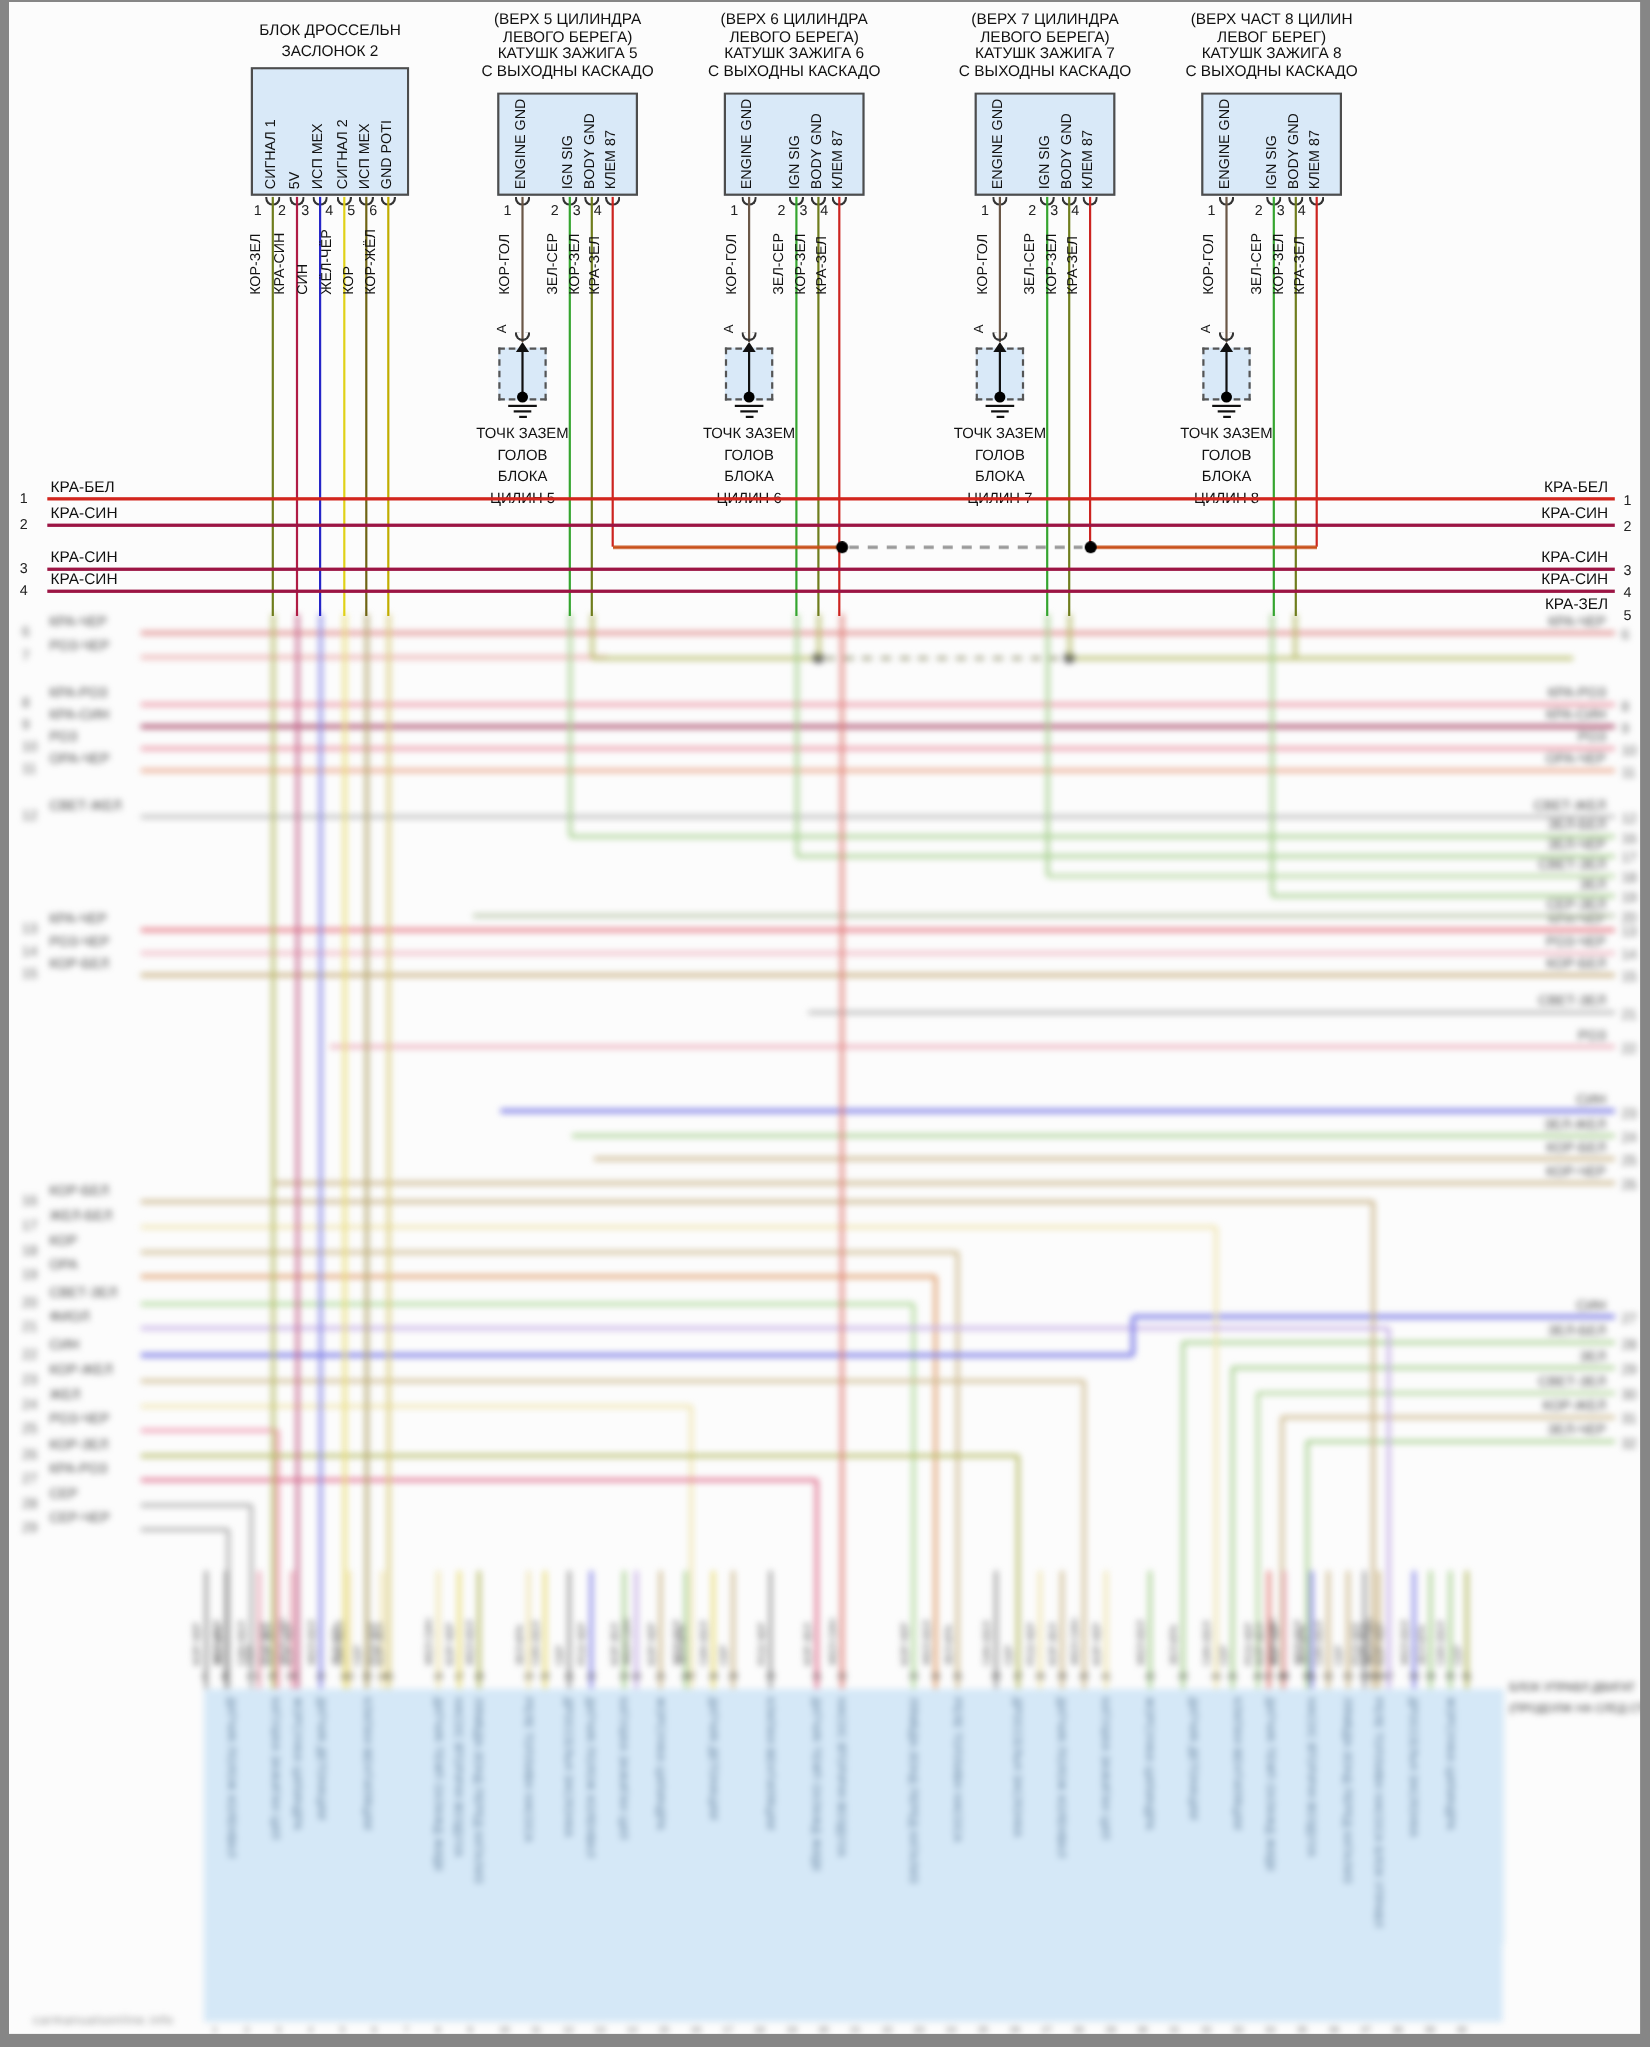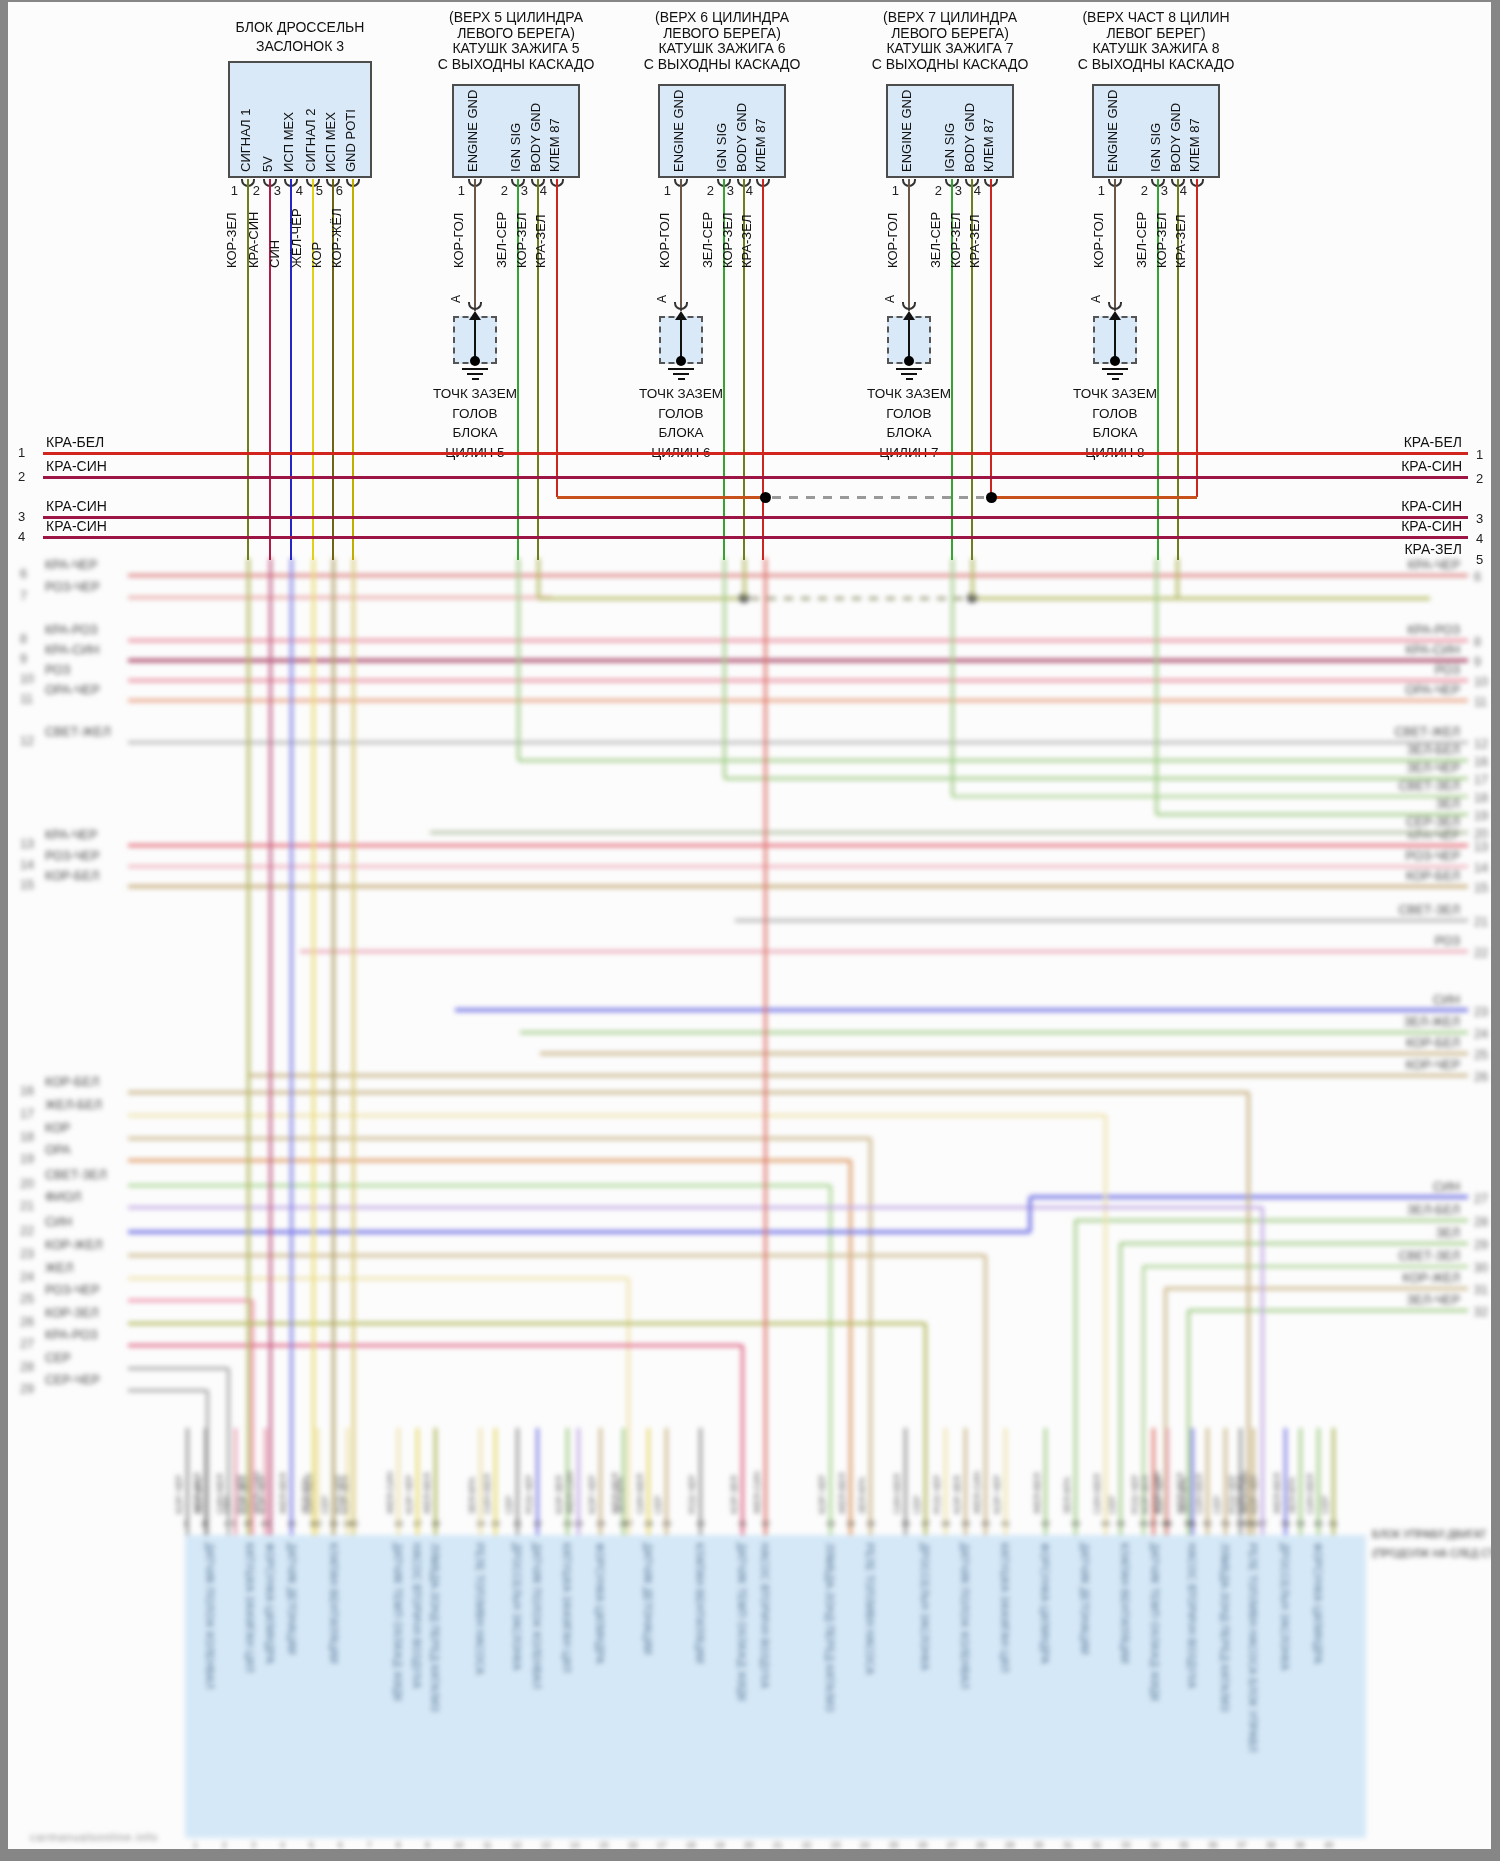--- a/index.html
+++ b/index.html
@@ -438,21 +438,21 @@
       <div class="abs" style="left: 1179px; top: 1840px; font-size: 8.5px; color: rgb(102, 102, 102); position: absolute;">35</div>
       <div class="abs" style="left: 1208px; top: 1840px; font-size: 8.5px; color: rgb(102, 102, 102); position: absolute;">36</div>
       <div class="abs" style="left: 1237px; top: 1840px; font-size: 8.5px; color: rgb(102, 102, 102); position: absolute;">37</div>
       <div class="abs" style="left: 1266px; top: 1840px; font-size: 8.5px; color: rgb(102, 102, 102); position: absolute;">38</div>
       <div class="abs" style="left: 1295px; top: 1840px; font-size: 8.5px; color: rgb(102, 102, 102); position: absolute;">39</div>
       <div class="abs" style="left: 1324px; top: 1840px; font-size: 8.5px; color: rgb(102, 102, 102); position: absolute;">40</div>
     </div>
 
   <div id="sharp-layer">
       <div class="title" style="left: 170px; top: 18px; width: 260px; font-size: 14px; line-height: 19px;">БЛОК ДРОССЕЛЬН
-ЗАСЛОНОК 3</div>
+ЗАСЛОНОК 2</div>
       <div class="box" style="left: 228px; top: 61px; width: 144px; height: 117px;"></div>
       <div class="vtext" style="left: 238px; top: 68px; height: 104px; font-size: 13px;">СИГНАЛ 1</div>
       <div class="cup" style="left: 241px; top: 179px;"></div>
       <div class="num" style="left: 224px; top: 183px; width: 14px; text-align: right;">1</div>
       <div class="vtext" style="left: 224px; top: 192px; height: 76px; font-size: 13px;">КОР-ЗЕЛ</div>
       <div class="vline" style="left: 246.75px; top: 179px; width: 2.5px; height: 381px; background: rgb(111, 125, 29);"></div>
       <div class="vtext" style="left: 260px; top: 68px; height: 104px; font-size: 13px;">5V</div>
       <div class="cup" style="left: 263px; top: 179px;"></div>
       <div class="num" style="left: 246px; top: 183px; width: 14px; text-align: right;">2</div>
       <div class="vtext" style="left: 246px; top: 192px; height: 76px; font-size: 13px;">КРА-СИН</div>

